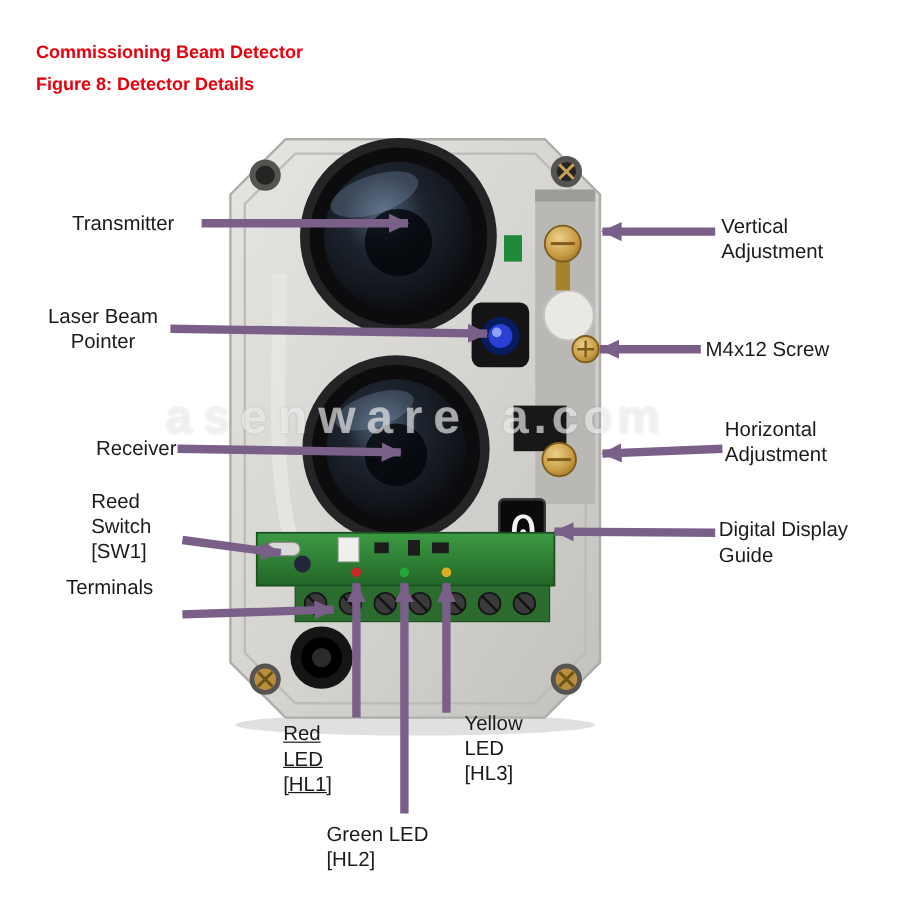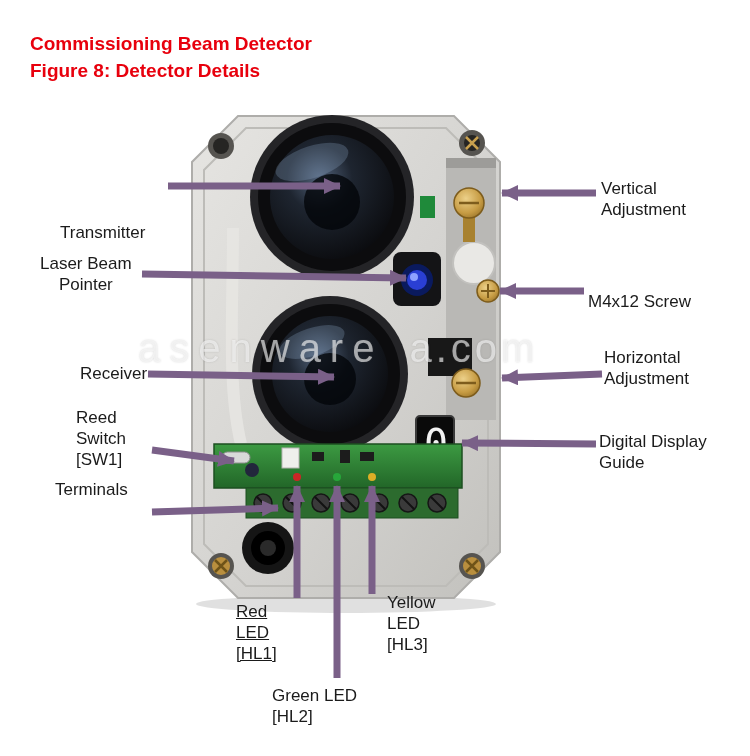--- a/index.html
+++ b/index.html
@@ -7,26 +7,26 @@
     --arrow-purple:#7a6088;
     --label-black:#1b1b1b;
   }
   html,body{margin:0;padding:0;background:#ffffff;}
   .canvas{
     position:relative;width:750px;height:756px;background:#ffffff;
     font-family:"Liberation Sans",sans-serif;overflow:hidden;
   }
   .title{
     position:absolute;left:30px;top:30px;z-index:5;
-    color:var(--title-red);font-weight:bold;font-size:19px;line-height:27px;
+    color:var(--title-red);font-weight:bold;font-size:15px;line-height:27px;
   }
   .scene{position:absolute;left:0;top:0;z-index:1;}
   .wm{
     position:absolute;left:138px;top:326px;z-index:3;pointer-events:none;
-    font-weight:normal;font-size:40px;letter-spacing:9px;
+    font-weight:bold;font-size:40px;letter-spacing:9px;
     color:rgba(255,255,255,0.60);text-shadow:0 0 2px rgba(90,90,90,0.25);
   }
   .wm .wm2{margin-left:26px;letter-spacing:4px;}
   .lbl{
     position:absolute;z-index:4;color:var(--label-black);
     font-size:17px;line-height:21px;white-space:pre-line;
   }
   .lbl.center{text-align:left;}
   .arrow{stroke:var(--arrow-purple);stroke-width:7;fill:none;}
   .arrowhead{fill:var(--arrow-purple);}
@@ -195,31 +195,31 @@
       <line class="arrow" x1="297" y1="598" x2="297" y2="486" marker-end="url(#ah)"></line>
       <line class="arrow" x1="337" y1="678" x2="337" y2="486" marker-end="url(#ah)"></line>
       <line class="arrow" x1="372" y1="594" x2="372" y2="486" marker-end="url(#ah)"></line>
     </g>
   </svg>
 
   <div class="wm">
     <span>asenware</span><span class="wm2">a.com</span>
   </div>
 
-  <div class="lbl" style="left:60px;top:176px;margin-top:46px;">Transmitter</div>
+  <div class="lbl" style="left:60px;top:176px;">Transmitter</div>
   <div class="lbl" style="left:40px;top:253px;text-align:center;">Laser Beam
 Pointer</div>
   <div class="lbl" style="left:80px;top:363px;">Receiver</div>
   <div class="lbl" style="left:76px;top:407px;">Reed
 Switch
 [SW1]</div>
   <div class="lbl" style="left:55px;top:479px;">Terminals</div>
   <div class="lbl" style="left:601px;top:178px;">Vertical
 Adjustment</div>
-  <div class="lbl" style="left:588px;top:291px;">M4x12 Screw</div>
+  <div class="lbl" style="left:588px;top:281px;">M4x12 Screw</div>
   <div class="lbl" style="left:604px;top:347px;">Horizontal
 Adjustment</div>
   <div class="lbl" style="left:599px;top:431px;">Digital Display
 Guide</div>
   <div class="lbl" style="left:236px;top:601px;text-decoration:underline;">Red
 LED
 [HL1]</div>
   <div class="lbl center" style="left:272px;top:685px;width:120px;">Green LED
 [HL2]</div>
   <div class="lbl" style="left:387px;top:592px;">Yellow

